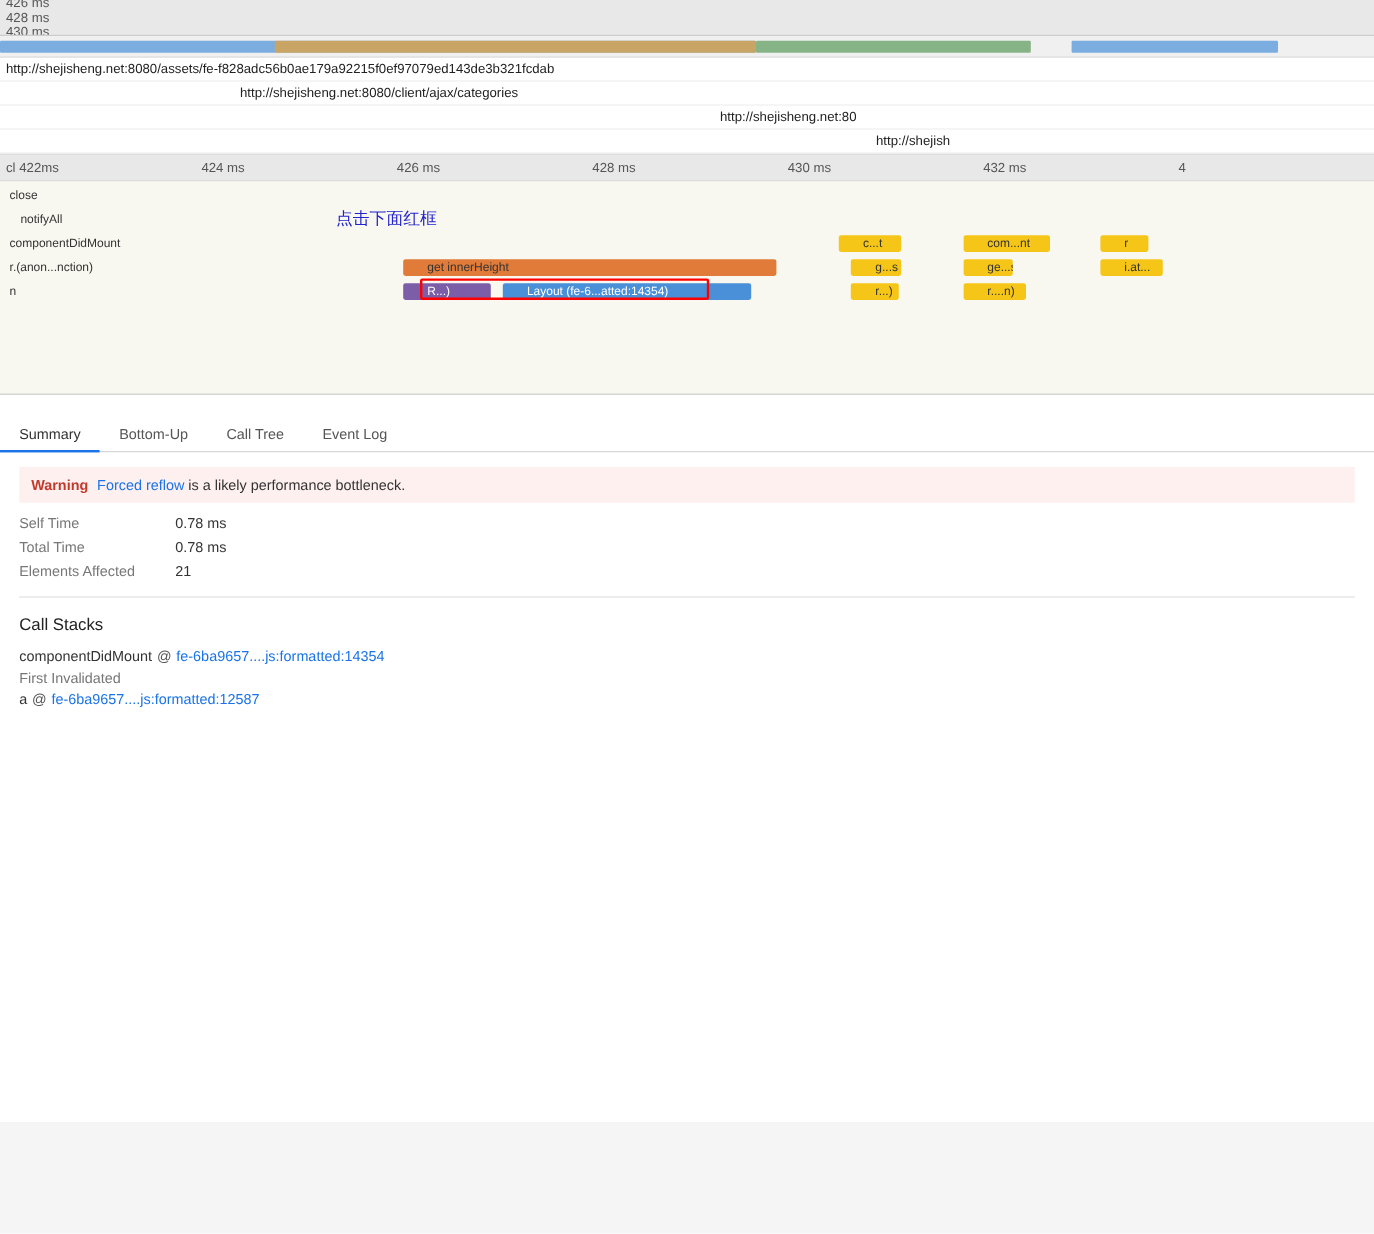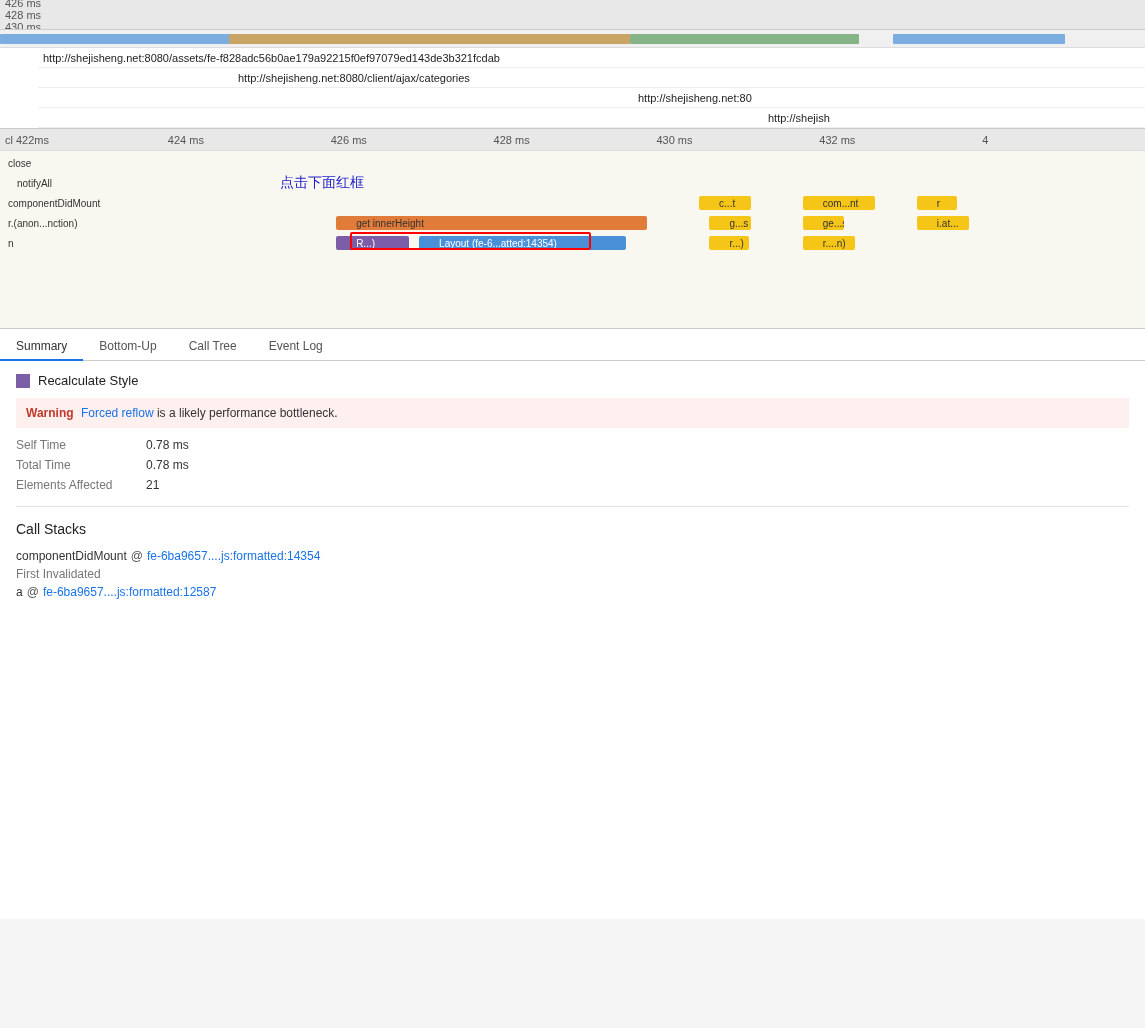--- a/index.html
+++ b/index.html
@@ -59,21 +59,20 @@
     .url-row {
       height: 20px;
       display: flex;
       align-items: center;
       padding-left: 5px;
       font-size: 11px;
       color: #222;
       border-bottom: 1px solid #eee;
       white-space: nowrap;
       overflow: hidden;
-      margin-left: 38px;
     }
 
     
     .flame-area {
       background: #f9f8f0;
       border-bottom: 1px solid #ccc;
       position: relative;
       overflow: hidden;
       height: 200px;
     }
@@ -135,21 +134,21 @@
       border: 2px solid red;
       border-radius: 2px;
       pointer-events: none;
     }
 
     
     .tabs-bar {
       display: flex;
       background: #fff;
       border-bottom: 1px solid #ccc;
-      padding-top: 4px;
+      padding-top: 20px;
     }
     .tab {
       padding: 6px 16px;
       font-size: 12px;
       cursor: pointer;
       color: #555;
       border-bottom: 2px solid transparent;
       margin-bottom: -1px;
     }
     .tab.active {
@@ -368,24 +367,20 @@
 
 <div class="tabs-bar">
   <div class="tab active">Summary</div>
   <div class="tab">Bottom-Up</div>
   <div class="tab">Call Tree</div>
   <div class="tab">Event Log</div>
 </div>
 
 <div class="summary-panel">
 
-  <div class="style-header">
-    <div class="style-color-box"></div>
-    <span class="style-title">Recalculate Style</span>
-  </div>
 
   <div class="warning-box">
     <span class="warning-label">Warning</span>
     <a class="warning-link" href="#">Forced reflow</a>
     <span class="warning-text"> is a likely performance bottleneck.</span>
   </div>
 
   <div>
     <div class="stat-row">
       <span class="stat-label">Self Time</span>

